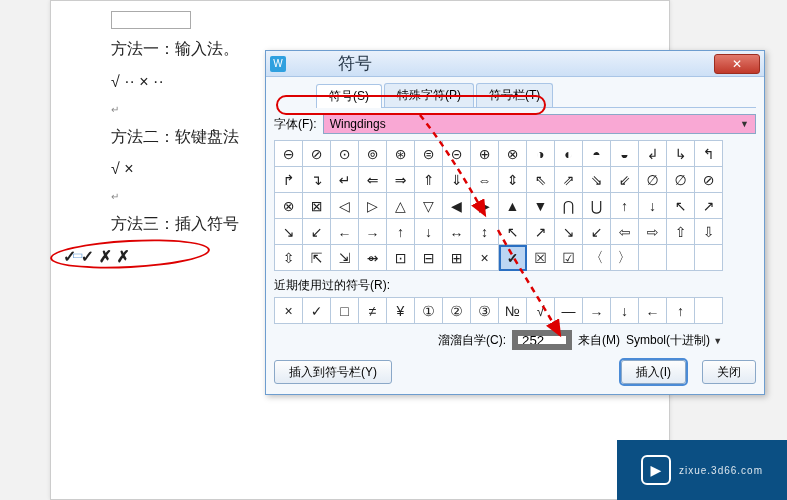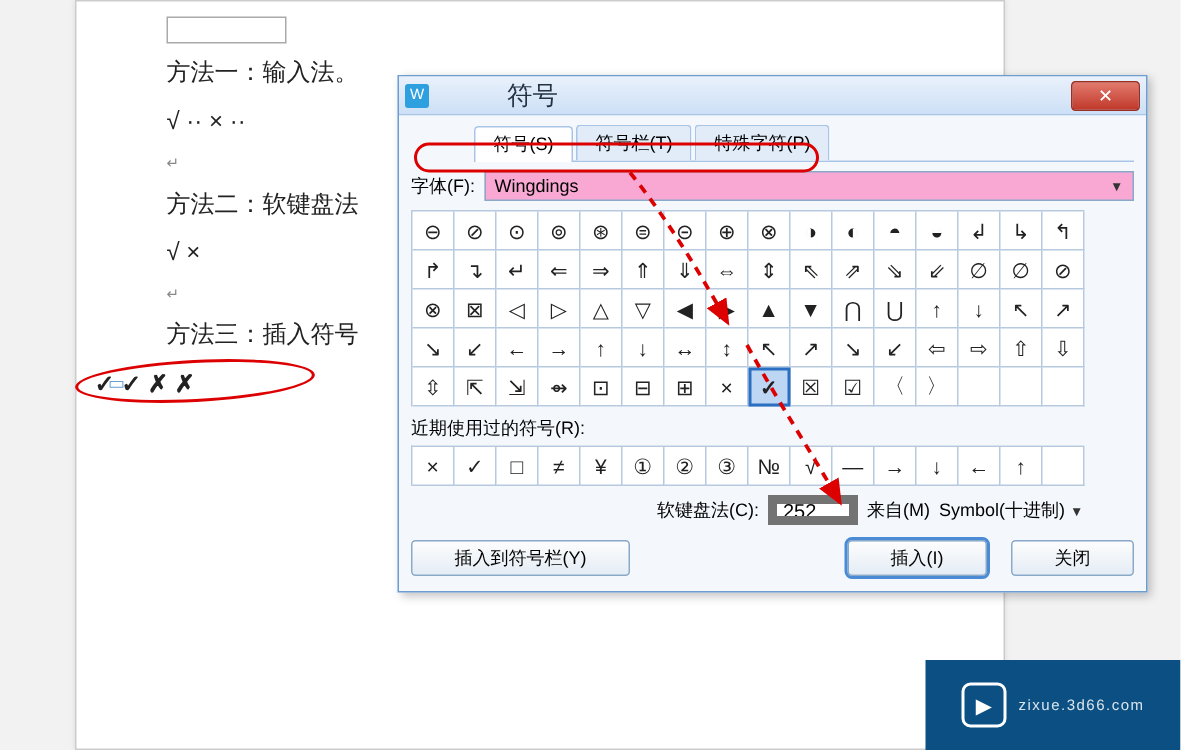--- a/index.html
+++ b/index.html
@@ -114,21 +114,21 @@
     border-top:1px solid #b6c9de; border-left:1px solid #b6c9de;
     background:#fff; width: calc(16*28px + 1px);
   }
   .coderow { display:flex; align-items:center; gap:6px; margin-top:6px; justify-content:flex-end;}
   .coderow input.code {
     width:60px; height:20px; border:6px solid #737373; padding:0 4px; background:#fff;
   }
   .coderow .combo { width:130px; }
   .footer { display:flex; justify-content:space-between; margin-top:10px; gap:6px;}
   .btn {
-    height:24px; padding:0 28px;
+    height:24px; padding:0 14px;
     background:linear-gradient(#fdfdfd,#e4ecf5);
     border:1px solid #8aa8c8; border-radius:3px;
     cursor:pointer; font-size:12px;
     display:flex;align-items:center;
   }
   .btn.primary { outline:2px solid #4b8bd6; }
   .footer .right { display:flex; gap:16px; }
 
   .arrow-svg { position:absolute; left:0; top:0; pointer-events:none; }
 
@@ -167,22 +167,22 @@
   <div class="titlebar">
     <div class="appicon">W</div>
     <div class="title">符号</div>
     <div class="close">
       <span>✕</span>
     </div>
   </div>
   <div class="dialog-body">
     <div class="tabs">
       <div class="tab active">符号(S)</div>
+      <div class="tab">特殊字符(P)</div>
       <div class="tab">符号栏(T)</div>
-      <div class="tab">特殊字符(P)</div>
     </div>
     <div class="fontrow">
       <span>字体(F):</span>
       <div class="combo">
         <span>Wingdings</span>
         <span class="arrow">▼</span>
       </div>
     </div>
 
     <div class="grid" id="symgrid">
@@ -282,21 +282,21 @@
         <div class="cell">√</div>
         <div class="cell">—</div>
         <div class="cell">→</div>
         <div class="cell">↓</div>
         <div class="cell">←</div>
         <div class="cell">↑</div>
         <div class="cell"></div>
       </div>
 
     <div class="coderow">
-      <span>软键盘法(C):</span>
+      <span>溜溜自学(C):</span>
       <input class="code" value="252" style="">
       <span>来自(M)</span>
       <div class="combo">
         <span>Symbol(十进制)</span>
         <span class="arrow">▼</span>
       </div>
     </div>
 
     <div class="footer">
       <button class="btn">插入到符号栏(Y)</button>

